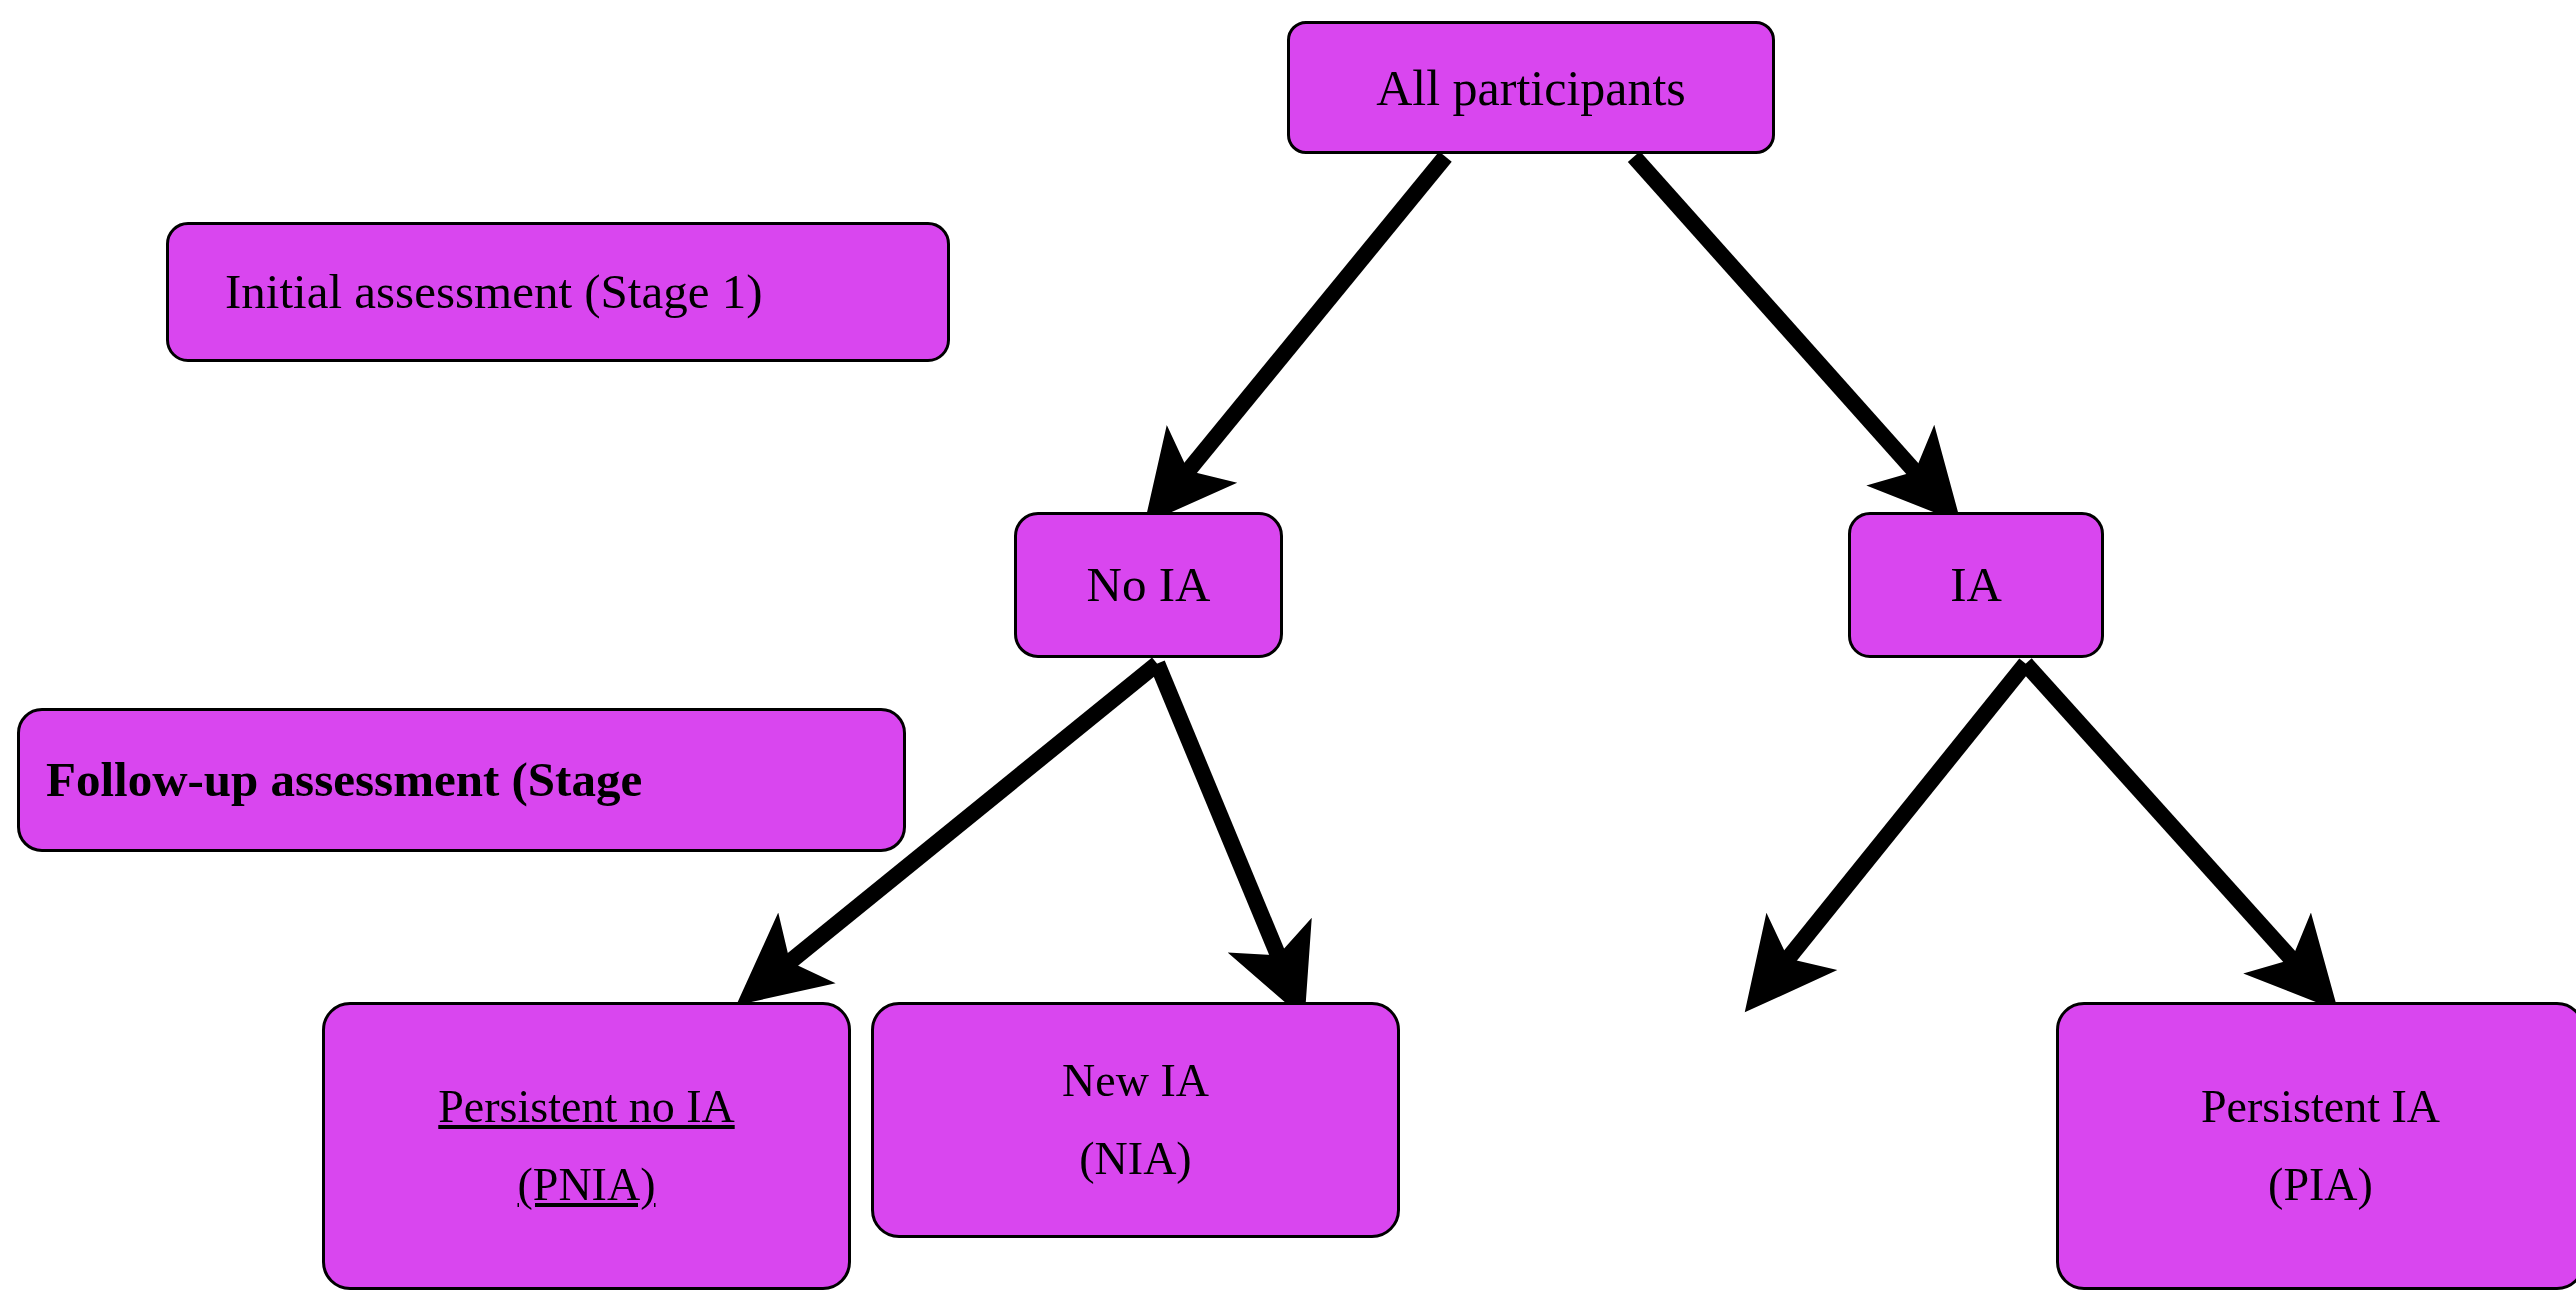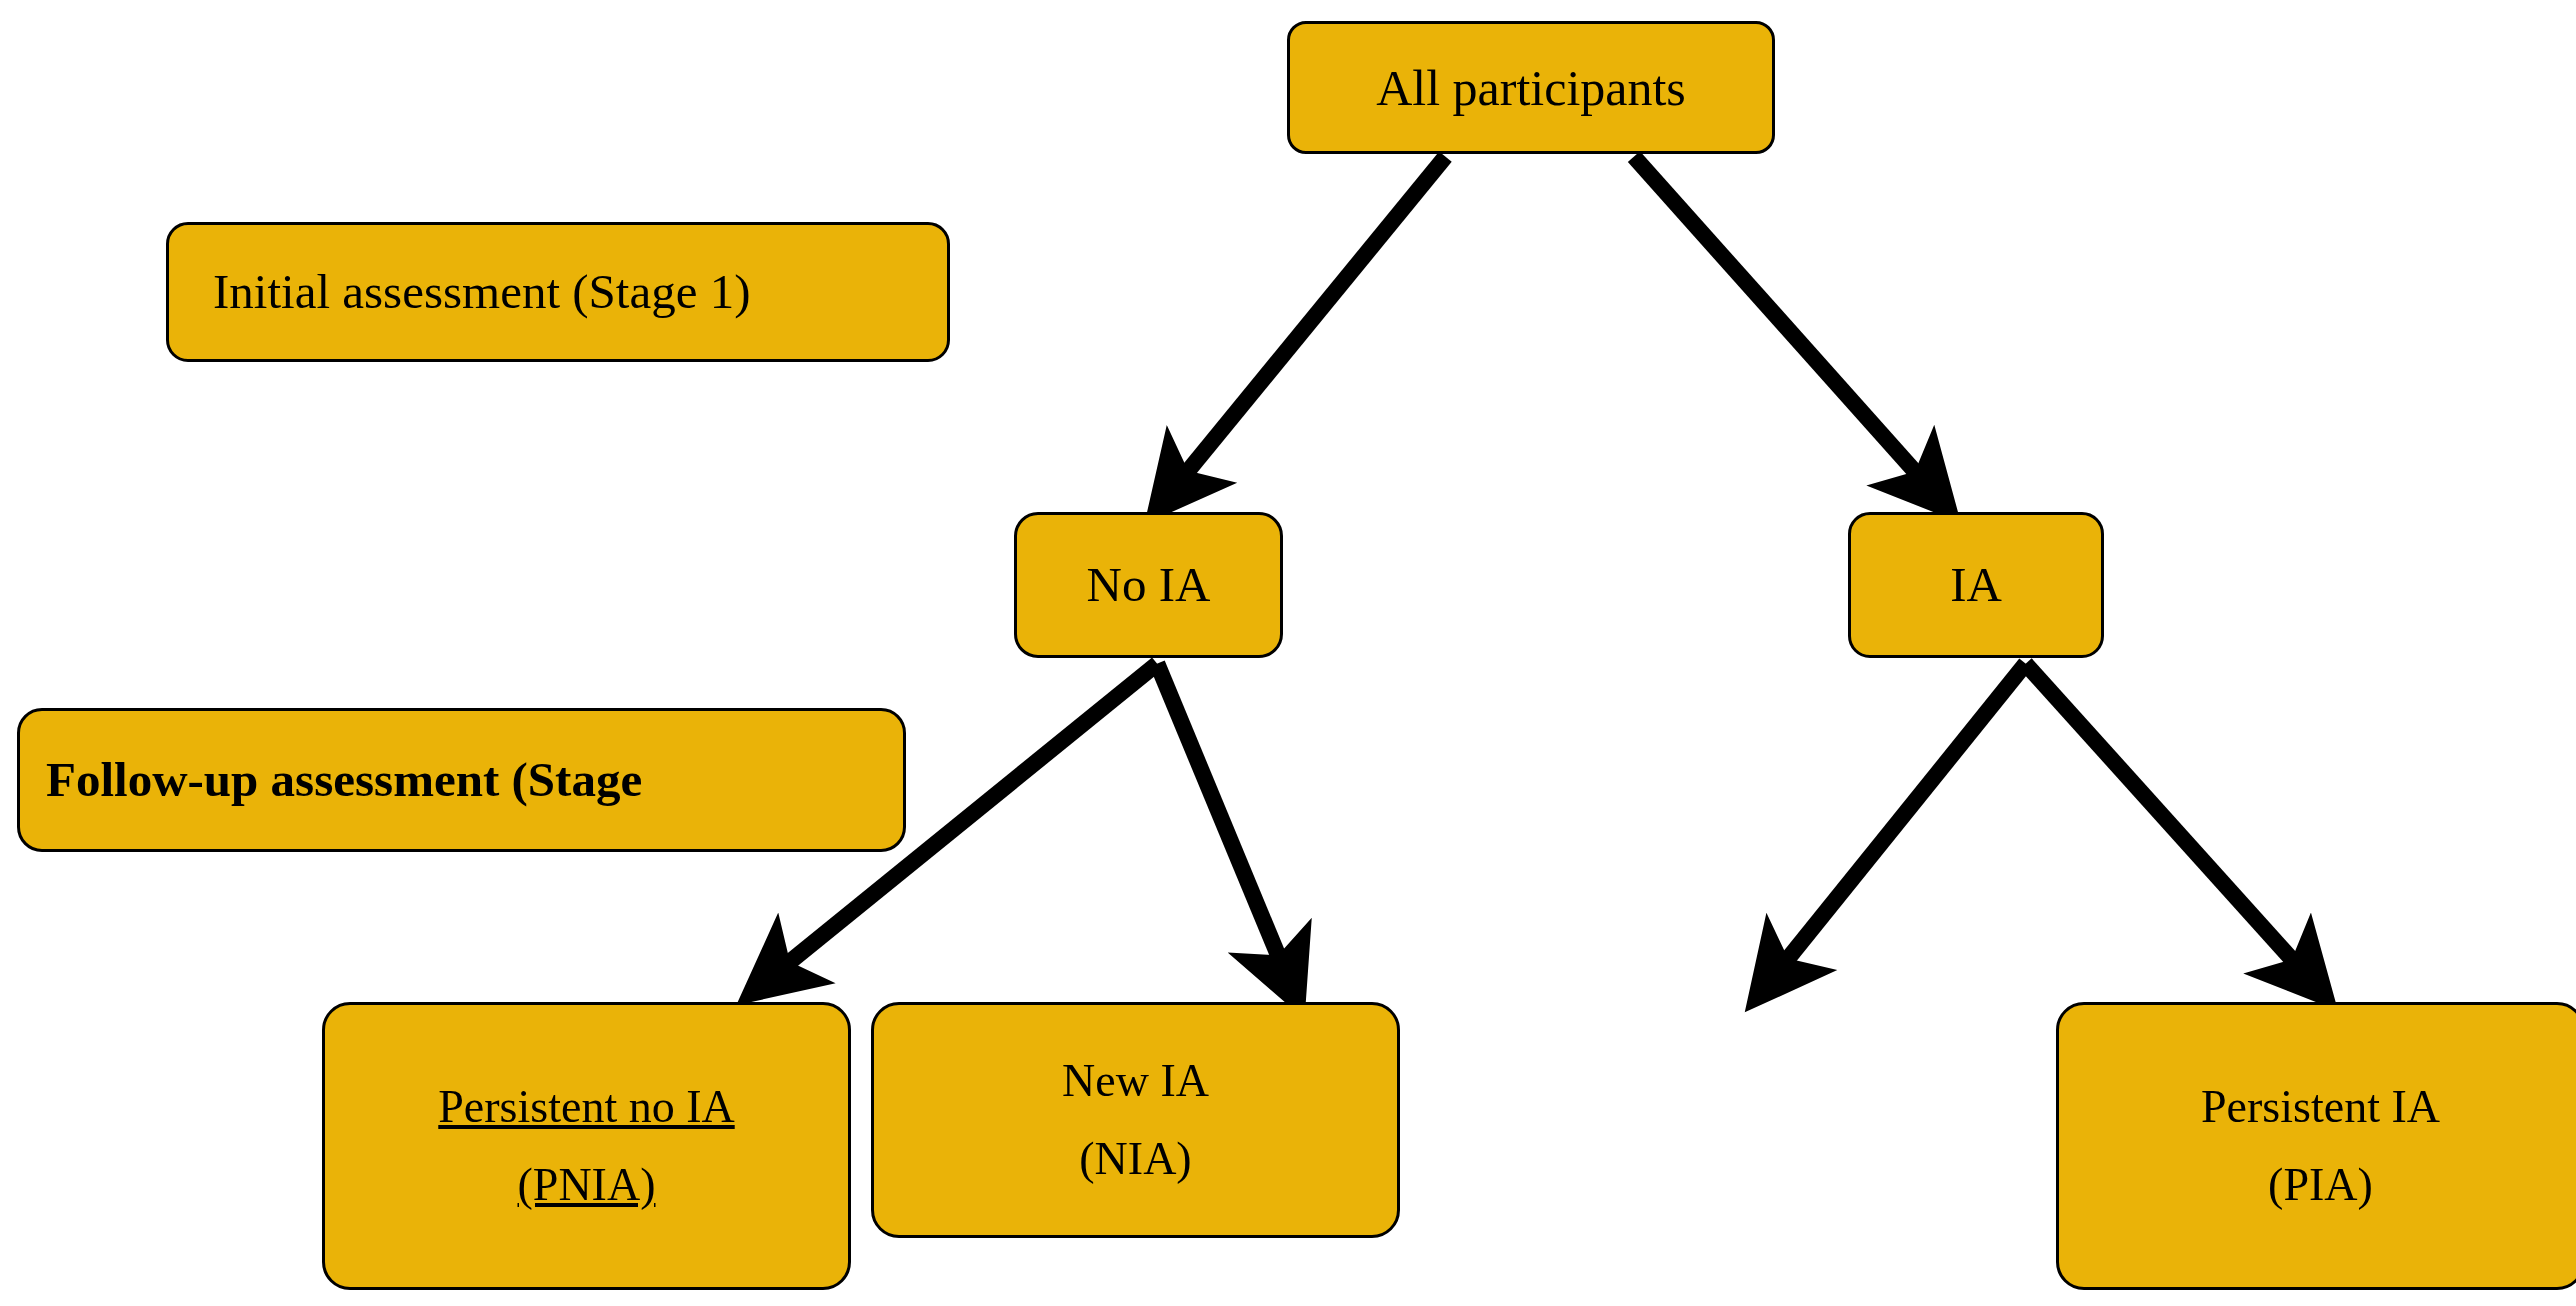--- a/index.html
+++ b/index.html
@@ -22,21 +22,21 @@
     left: 0;
     top: 0;
     width: 2576px;
     height: 1306px;
     pointer-events: none;
   }
   .node {
     position: absolute;
     box-sizing: border-box;
     border: 3px solid #000000;
-    background: #eab308;
+    background: #d946ef;
     display: flex;
     flex-direction: column;
     align-items: center;
     justify-content: center;
     text-align: center;
     line-height: 1.08;
     z-index: 3;
   }
   .node .line {
     display: block;
@@ -46,21 +46,21 @@
   #node-all-participants {
     left: 1287px; top: 21px; width: 488px; height: 133px;
     border-radius: 19px;
     font-size: 50px;
   }
   #node-initial-assessment {
     left: 166px; top: 222px; width: 784px; height: 140px;
     border-radius: 22px;
     font-size: 49px;
     align-items: flex-start;
-    padding-left: 44px;
+    padding-left: 56px;
   }
   #node-followup-assessment {
     left: 17px; top: 708px; width: 889px; height: 144px;
     border-radius: 25px;
     font-size: 49px;
     align-items: flex-start;
     padding-left: 26px;
     font-weight: bold;
   }
   #node-no-ia {

